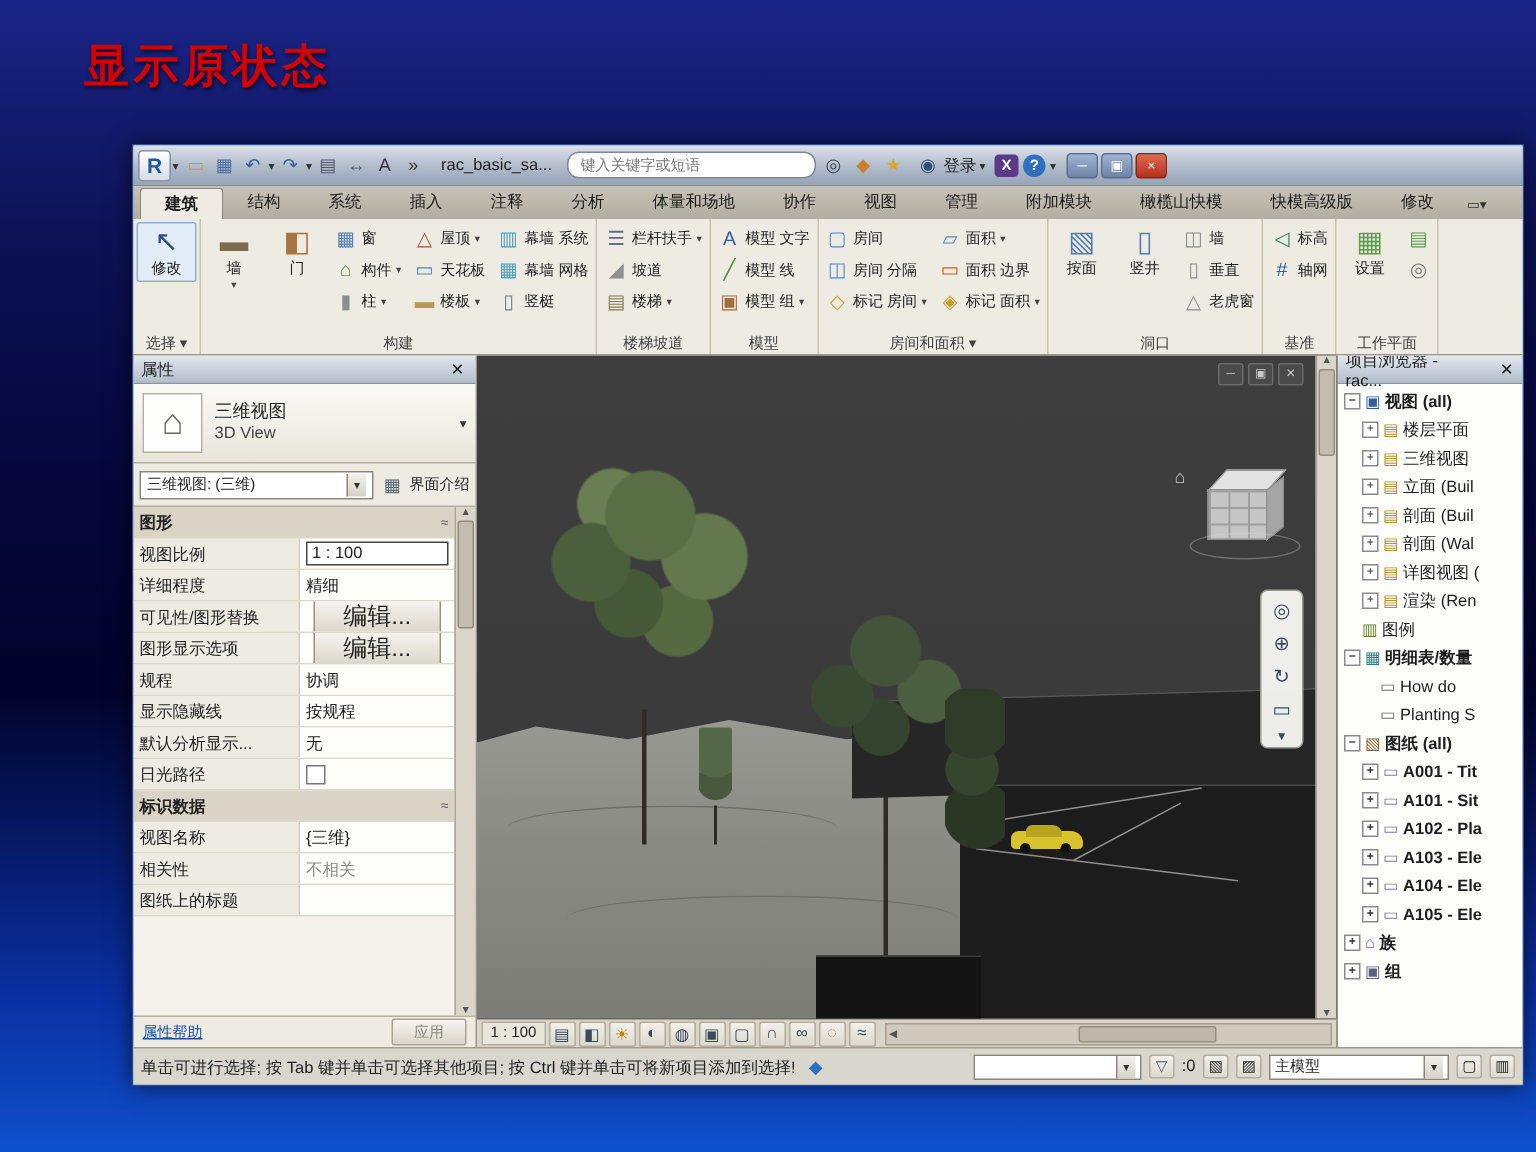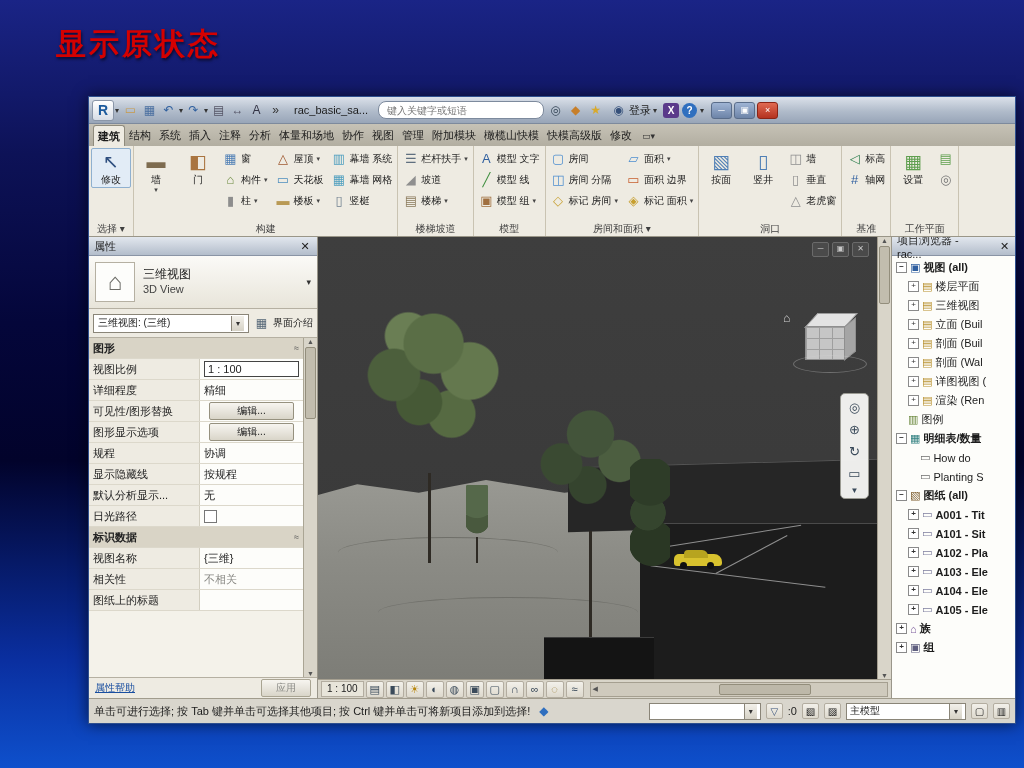--- a/index.html
+++ b/index.html
@@ -26,21 +26,21 @@
   .tbright{display:flex;align-items:center;gap:3px;}
   .signin{display:flex;align-items:center;gap:2px;font-size:11px;color:#1c1c1c;padding:0 3px;white-space:nowrap;}
   .exchange{width:16px;height:15px;background:#5a3a8a;color:#fff;font-size:10px;font-weight:bold;text-align:center;line-height:15px;border-radius:3px;}
   .helpbtn{width:15px;height:15px;background:#2f6fbf;color:#fff;font-size:10px;font-weight:bold;text-align:center;line-height:15px;border-radius:8px;}
   .wctl{display:flex;gap:2px;margin-left:4px;}
   .wbtn{width:19px;height:15px;border-radius:3px;font-size:9px;text-align:center;line-height:14px;color:#fff;border:1px solid #5a6d8a;background:linear-gradient(#9fb4d4,#6d84a8);}
   .wbtn.close{background:linear-gradient(#e06a52,#b43220);border-color:#8a2416;}
   
   .tabrow{height:22px;flex:0 0 22px;background:linear-gradient(#c6c2b6,#b2aea1);display:flex;align-items:flex-end;padding:0 4px;}
   .tabs{display:flex;height:21px;}
-  .tab{padding:0 4px;font-size:11px;color:#1c1c1c;line-height:21px;white-space:nowrap;}
+  .tab{padding:0 16px;font-size:11px;color:#1c1c1c;line-height:21px;white-space:nowrap;}
   .tab.active{background:#eeebe2;border:1px solid #8f8b7d;border-bottom:none;border-radius:3px 3px 0 0;font-weight:bold;}
   .ribbon-toggle{margin-left:6px;font-size:9px;color:#333;line-height:20px;}
   
   .ribbon{height:90px;flex:0 0 90px;background:#eeebe2;display:flex;overflow:hidden;border-bottom:1px solid #9a9688;}
   .panel{display:flex;flex-direction:column;border-right:1px solid #c9c3b2;flex:0 0 auto;}
   .panel-body{flex:1;display:flex;align-items:flex-start;padding:2px 2px 0 2px;gap:2px;}
   .panel-label{height:14px;font-size:10px;color:#3f3f3f;text-align:center;white-space:nowrap;padding:0 4px;}
   .grp-big{display:flex;gap:2px;}
   .grp-col{display:flex;flex-direction:column;}
   .btn-big{width:36px;display:flex;flex-direction:column;align-items:center;font-size:10px;color:#222;padding:1px;border:1px solid transparent;border-radius:2px;}
@@ -69,21 +69,21 @@
   .edittype{display:flex;align-items:center;gap:3px;font-size:10px;color:#222;white-space:nowrap;}
   .gridwrap{flex:1;display:flex;overflow:hidden;}
   .prows{flex:1;background:#f4f2ea;overflow:hidden;}
   .prow{display:flex;height:21px;box-sizing:border-box;border-bottom:1px solid #dcd8cb;font-size:11px;align-items:center;}
   .prow .pl{width:102px;flex:0 0 102px;padding:0 4px;color:#222;background:#eeebe2;border-right:1px solid #d2cec0;overflow:hidden;white-space:nowrap;height:100%;display:flex;align-items:center;}
   .prow .pv{flex:1;padding:0 4px;background:#fdfdfa;overflow:hidden;white-space:nowrap;height:100%;display:flex;align-items:center;color:#222;}
   .prow.section{background:#d9d4c6;font-weight:bold;color:#222;padding:0 4px;}
   .prow.section .chev{margin-left:auto;font-weight:normal;font-size:9px;color:#555;}
   .pv.gray{color:#8a8a85;}
   .pv .valinput{border:1px solid #444;background:#fff;width:100%;padding:1px 3px;box-sizing:border-box;font-size:11px;}
-  .pv .valbtn{margin:0 auto;width:88%;background:linear-gradient(#f7f5f0,#d9d5c9);border:1px solid #96917f;border-radius:2px;font-size:10px;text-align:center;padding:1px 0;color:#222;}
+  .pv .valbtn{margin:0 auto;width:88%;background:linear-gradient(#f7f5f0,#d9d5c9);border:1px solid #96917f;border-radius:2px;font-size:16px;text-align:center;padding:1px 0;color:#222;}
   .pv .chk{width:11px;height:11px;border:1px solid #777;background:#fff;}
   .pscroll{flex:0 0 13px;background:#d9d5c9;border-left:1px solid #aaa594;display:flex;flex-direction:column;align-items:center;font-size:7px;color:#555;}
   .pscroll .thumb{width:9px;flex:0 0 70px;background:#c2bdae;border:1px solid #938e7c;margin-top:2px;border-radius:2px;}
   .pscroll .sp{flex:1;}
   .palfoot{height:20px;flex:0 0 20px;display:flex;align-items:center;padding:0 6px;border-top:1px solid #b5b0a2;}
   .helplink{font-size:10px;color:#1a4fa0;text-decoration:underline;}
   .palfoot .sp{flex:1;}
   .applybtn{font-size:10px;color:#8a8a85;background:linear-gradient(#f7f5f0,#d9d5c9);border:1px solid #a9a492;border-radius:2px;padding:1px 14px;}
   
   .viewport{flex:1;display:flex;flex-direction:column;overflow:hidden;background:#3b3b3b;position:relative;}

